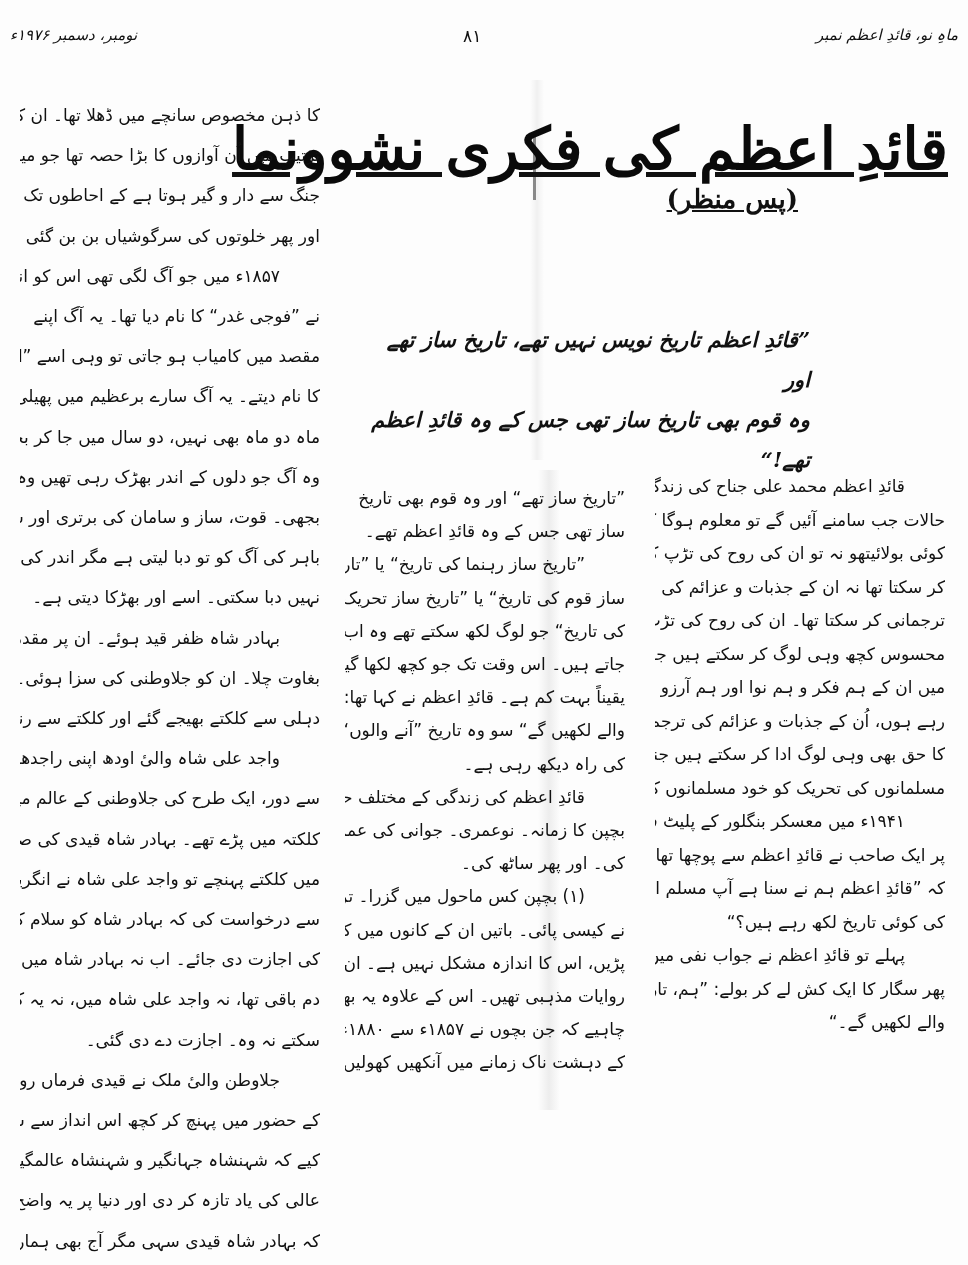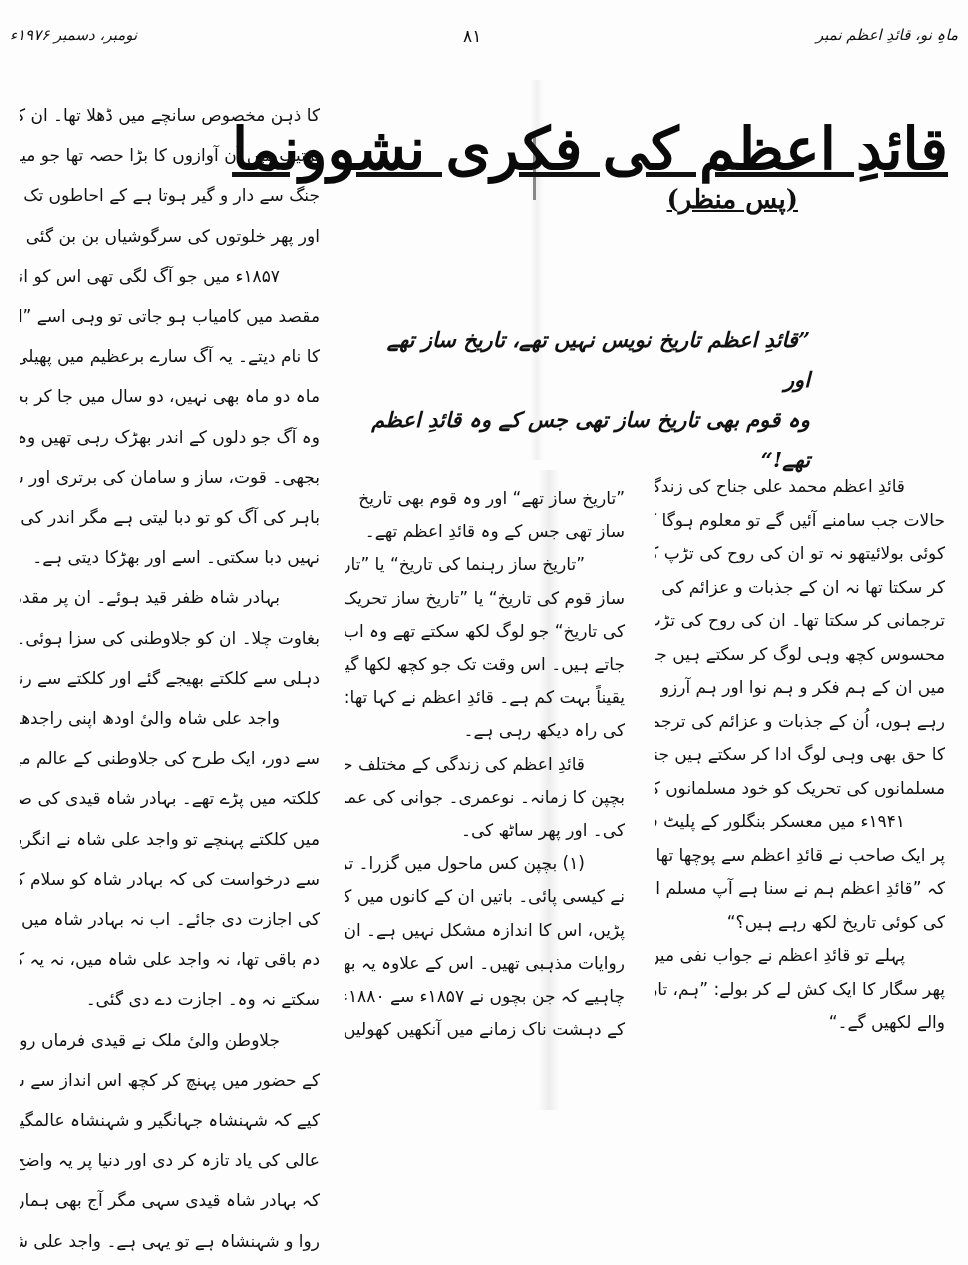--- a/index.html
+++ b/index.html
@@ -72,20 +72,21 @@
 
   <div class="col col-left" id="col-left">
       <p>
         <span class="line">کا ذہن مخصوص سانچے میں ڈھلا تھا۔ ان کی نفسیاتی</span>
         <span class="line">ترتیب میں اُن آوازوں کا بڑا حصہ تھا جو میدان</span>
         <span class="line">جنگ سے دار و گیر ہوتا ہے کے احاطوں تک گونجی تھیں</span>
         <span class="line">اور پھر خلوتوں کی سرگوشیاں بن بن گئی تھیں۔</span>
       </p>
       <p>
         <span class="line indent">۱۸۵۷ء میں جو آگ لگی تھی اس کو انگریزوں</span>
+        <span class="line">نے ”فوجی غدر“ کا نام دیا تھا۔ یہ آگ اپنے</span>
         <span class="line">مقصد میں کامیاب ہو جاتی تو وہی اسے ”انقلاب“</span>
         <span class="line">کا نام دیتے۔ یہ آگ سارے برعظیم میں پھیلی اور</span>
         <span class="line">ماہ دو ماہ بھی نہیں، دو سال میں جا کر بجھی، لیکن</span>
         <span class="line">وہ آگ جو دلوں کے اندر بھڑک رہی تھیں وہ کہاں</span>
         <span class="line">بجھی۔ قوت، ساز و سامان کی برتری اور سازش</span>
         <span class="line">باہر کی آگ کو تو دبا لیتی ہے مگر اندر کی آگ کو</span>
         <span class="line">نہیں دبا سکتی۔ اسے اور بھڑکا دیتی ہے۔</span>
       </p>
       <p>
         <span class="line indent">بہادر شاہ ظفر قید ہوئے۔ ان پر مقدمہ</span>
@@ -115,20 +116,21 @@
       <p>
         <span class="line">”تاریخ ساز تھے“ اور وہ قوم بھی تاریخ</span>
         <span class="line">ساز تھی جس کے وہ قائدِ اعظم تھے۔</span>
       </p>
       <p>
         <span class="line indent">”تاریخ ساز رہنما کی تاریخ“ یا ”تاریخ</span>
         <span class="line">ساز قوم کی تاریخ“ یا ”تاریخ ساز تحریک</span>
         <span class="line">کی تاریخ“ جو لوگ لکھ سکتے تھے وہ اب سوتے</span>
         <span class="line">جاتے ہیں۔ اس وقت تک جو کچھ لکھا گیا ہے وہ</span>
         <span class="line">یقیناً بہت کم ہے۔ قائدِ اعظم نے کہا تھا: ”آنے</span>
+        <span class="line">والے لکھیں گے“ سو وہ تاریخ ”آنے والوں“</span>
         <span class="line">کی راہ دیکھ رہی ہے۔</span>
       </p>
       <p>
         <span class="line indent">قائدِ اعظم کی زندگی کے مختلف حصے ہیں۔</span>
         <span class="line">بچپن کا زمانہ۔ نوعمری۔ جوانی کی عمر۔ پھر چالیس</span>
         <span class="line">کی۔ اور پھر ساٹھ کی۔</span>
       </p>
       <p>
         <span class="line indent">(۱) بچپن کس ماحول میں گزرا۔ تربیت انھوں</span>
         <span class="line">نے کیسی پائی۔ باتیں ان کے کانوں میں کیسی کیسی</span>

